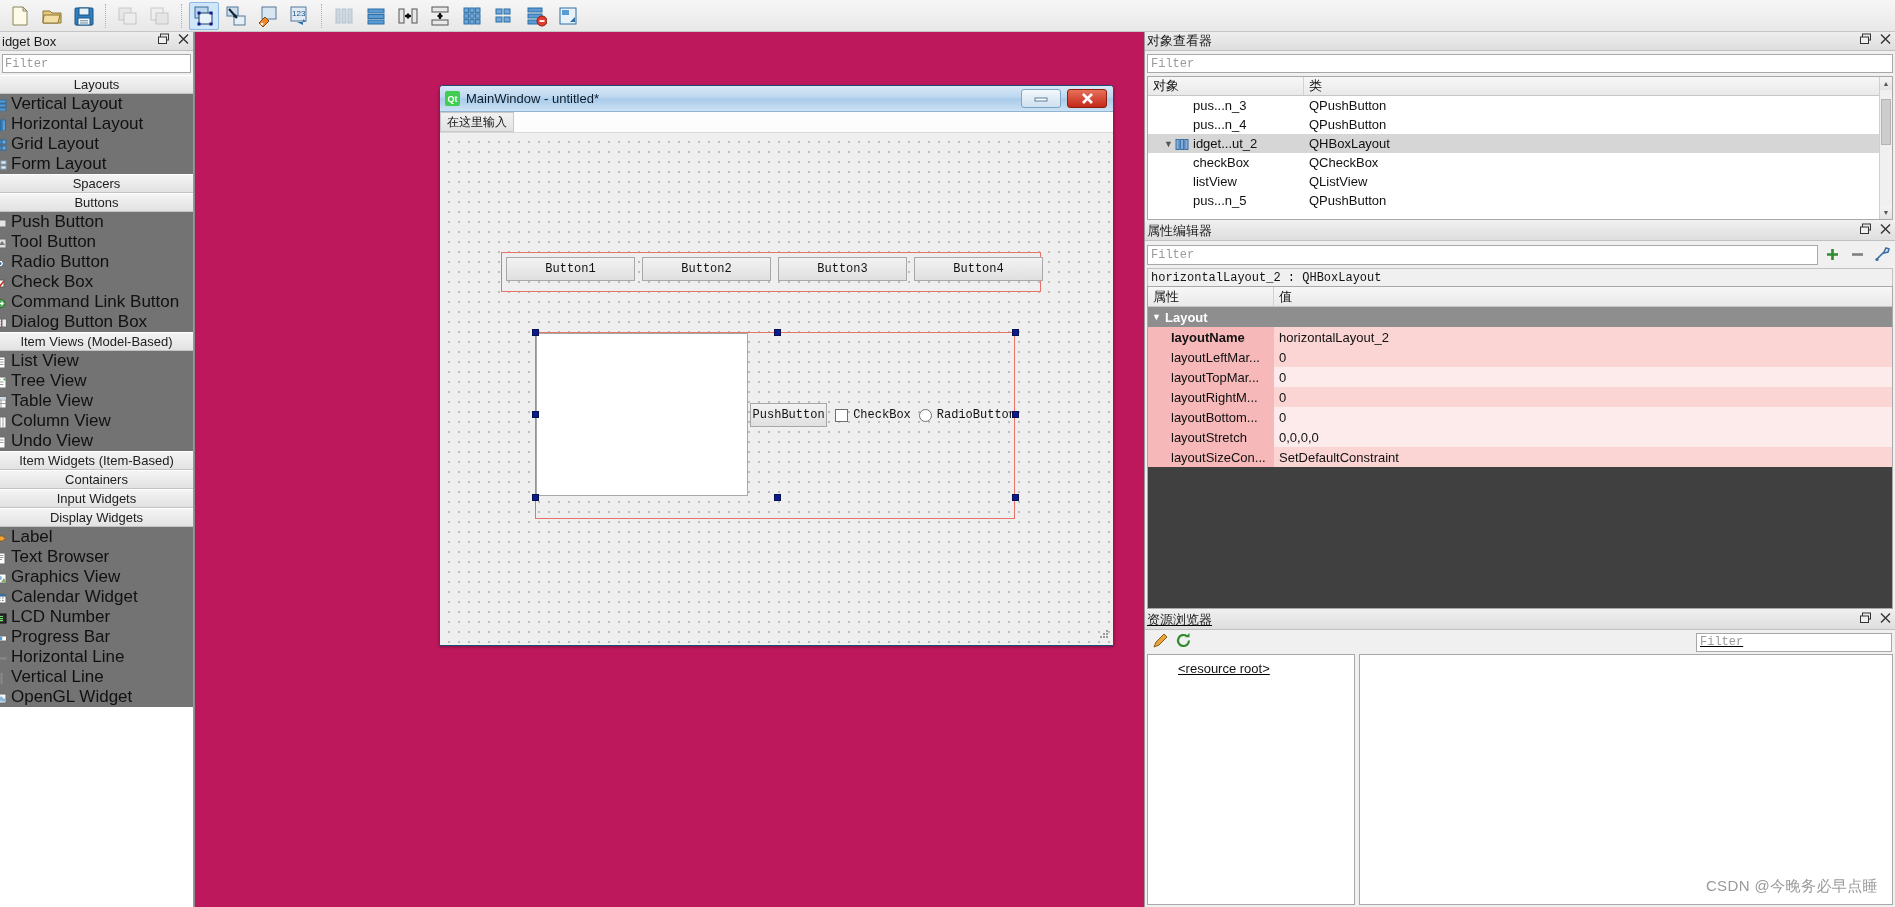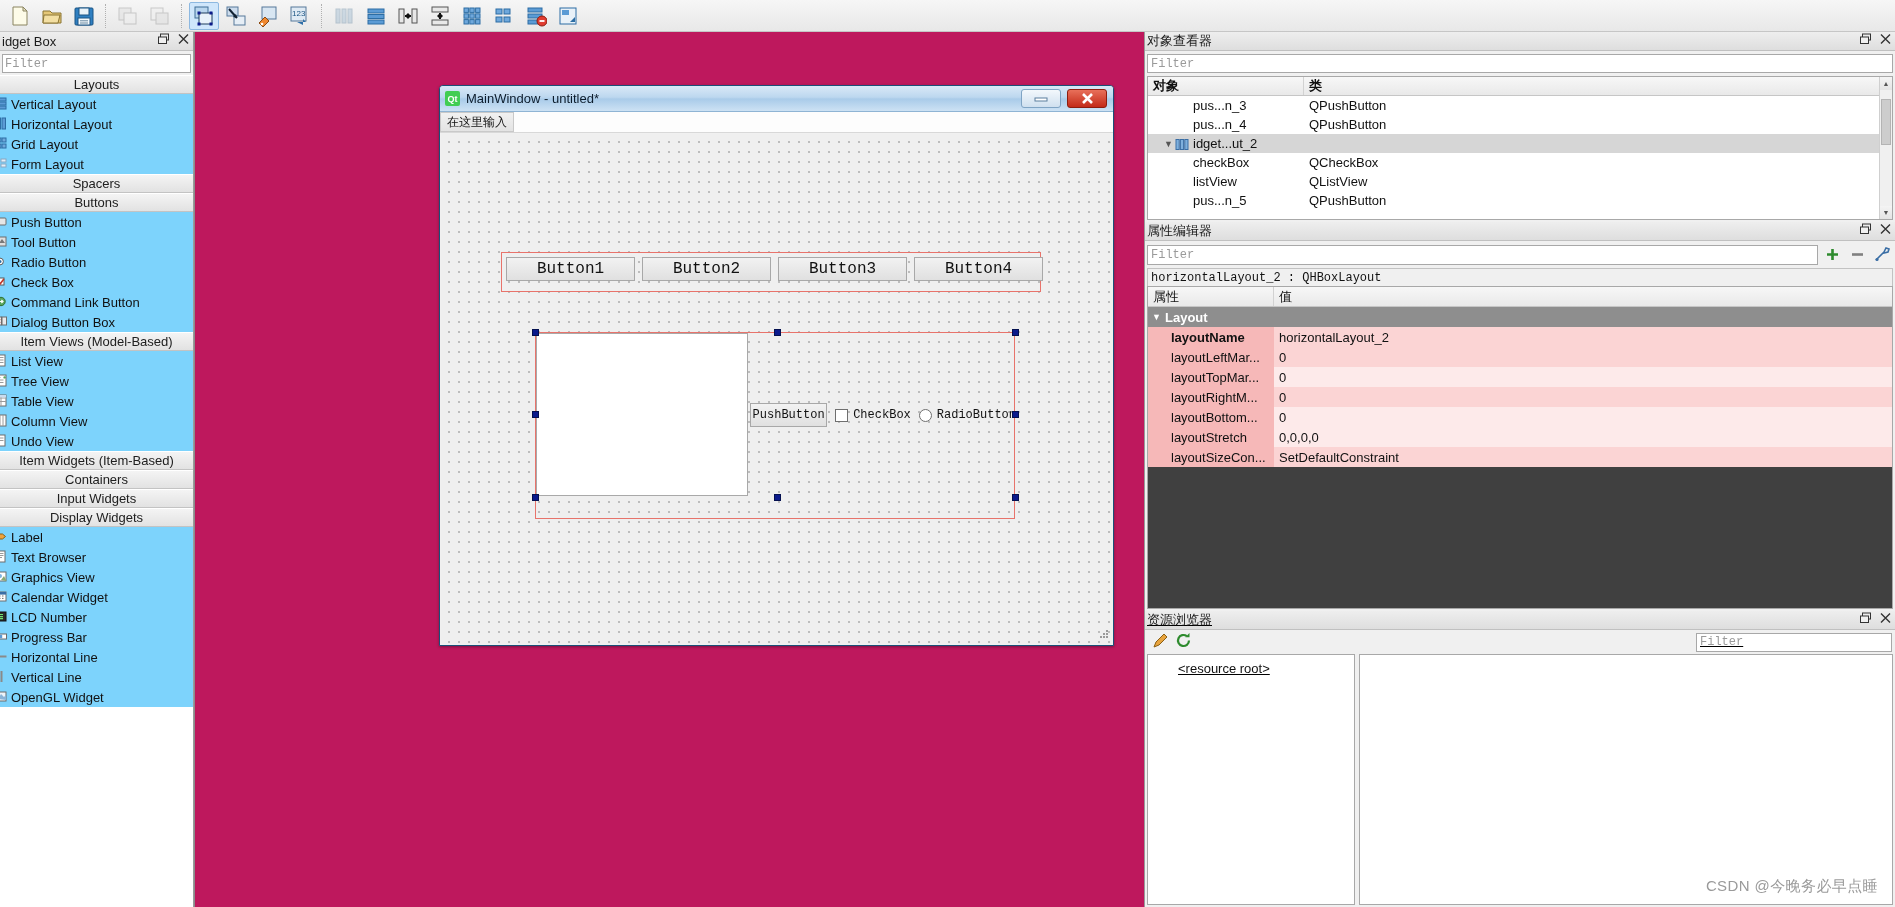--- a/index.html
+++ b/index.html
@@ -55,21 +55,21 @@
   }
   .wb-scroll{ flex:1; overflow:hidden; background:#fff; }
   .wb-group{
     height:19px; background:linear-gradient(to bottom,#f4f4f4,#e2e2e2);
     border-top:1px solid #fff; border-bottom:1px solid #c3c3c3;
     display:flex; align-items:center; justify-content:center;
     font-size:13px; color:#202020;
   }
   .wb-item{
     height:20px; display:flex; align-items:center;
-    padding-left:0px; background:#7dd3fc; font-size:13px; color:#111;
+    padding-left:0px; background:#737373; font-size:17px; color:#111;
   }
   .wb-ico{
     width:11px; height:14px; margin-right:4px; flex:0 0 11px;
     margin-left:-4px; position:relative; overflow:hidden;
   }
   .wb-label{ white-space:nowrap; }
 
   
   #canvas{
     position:absolute; left:195px; top:32px;
@@ -135,21 +135,21 @@
   
   #hlayout1{
     position:absolute; left:60px; top:118px; width:540px; height:40px;
     border:1px solid #e8736b;
   }
   #hlayout1 .qbtn{
     position:absolute; top:4px; height:24px;
     background:linear-gradient(to bottom,#f2f2f2,#e0e0e0);
     border:1px solid #a8a8a8;
     display:flex; align-items:center; justify-content:center;
-    font-family:"Liberation Mono", monospace; font-size:16px; color:#111;
+    font-family:"Liberation Mono", monospace; font-size:12px; color:#111;
   }
 
   
   #hlayout2{
     position:absolute; left:94px; top:198px; width:480px; height:187px;
     border:1px solid #e8736b;
   }
   #listview{
     position:absolute; left:0px; top:0px; width:212px; height:163px;
     background:#fff; border:1px solid #a9a9a9;
@@ -189,21 +189,21 @@
     font-family:"Liberation Mono", monospace; font-size:12px; color:#9a9a9a;
   }
   .tree-wrap{
     margin:0 2px 2px 2px; background:#fff; border:1px solid #a8a8a8;
     flex:1; overflow:hidden; position:relative;
   }
   .tree-head{
     height:19px; display:flex; background:linear-gradient(to bottom,#f7f7f7,#e9e9e9);
     border-bottom:1px solid #c6c6c6; font-size:13px; color:#111;
   }
-  .tree-head div{ display:flex; align-items:center; padding-left:5px;font-weight:bold; }
+  .tree-head div{ display:flex; align-items:center; padding-left:5px; }
   .th-obj{ width:156px; border-right:1px solid #d2d2d2; }
   .th-cls{ flex:1; }
   .tree-row{
     height:19px; display:flex; align-items:center; font-size:13px; color:#111;
   }
   .tree-row.sel{ background:#d6d6d6; }
   .tr-name{ width:156px; display:flex; align-items:center; }
   .tr-cls{ flex:1; padding-left:5px; }
   .tw-arrow{ width:13px; display:flex; align-items:center; justify-content:center;
     color:#555; font-size:9px; }
@@ -767,20 +767,21 @@
           <div class="tree-row sel">
             <div class="tr-name" style="padding-left: 14px;">
               <span class="tw-arrow">▼</span>
               <span class="tw-ico"><svg width="14" height="11" viewBox="0 0 14 11">
                   <rect x="1" y="0.5" width="3.2" height="10" fill="#7fb0dd" stroke="#3a6ea5"></rect>
                   <rect x="5.4" y="0.5" width="3.2" height="10" fill="#7fb0dd" stroke="#3a6ea5"></rect>
                   <rect x="9.8" y="0.5" width="3.2" height="10" fill="#7fb0dd" stroke="#3a6ea5"></rect>
                 </svg></span>
               <span>idget...ut_2</span>
             </div>
+            <div class="tr-cls">QHBoxLayout</div>
           </div>
           <div class="tree-row">
             <div class="tr-name" style="padding-left: 32px;">
               <span class="tw-arrow"></span>
               <span>checkBox</span>
             </div>
             <div class="tr-cls">QCheckBox</div>
           </div>
           <div class="tree-row">
             <div class="tr-name" style="padding-left: 32px;">

